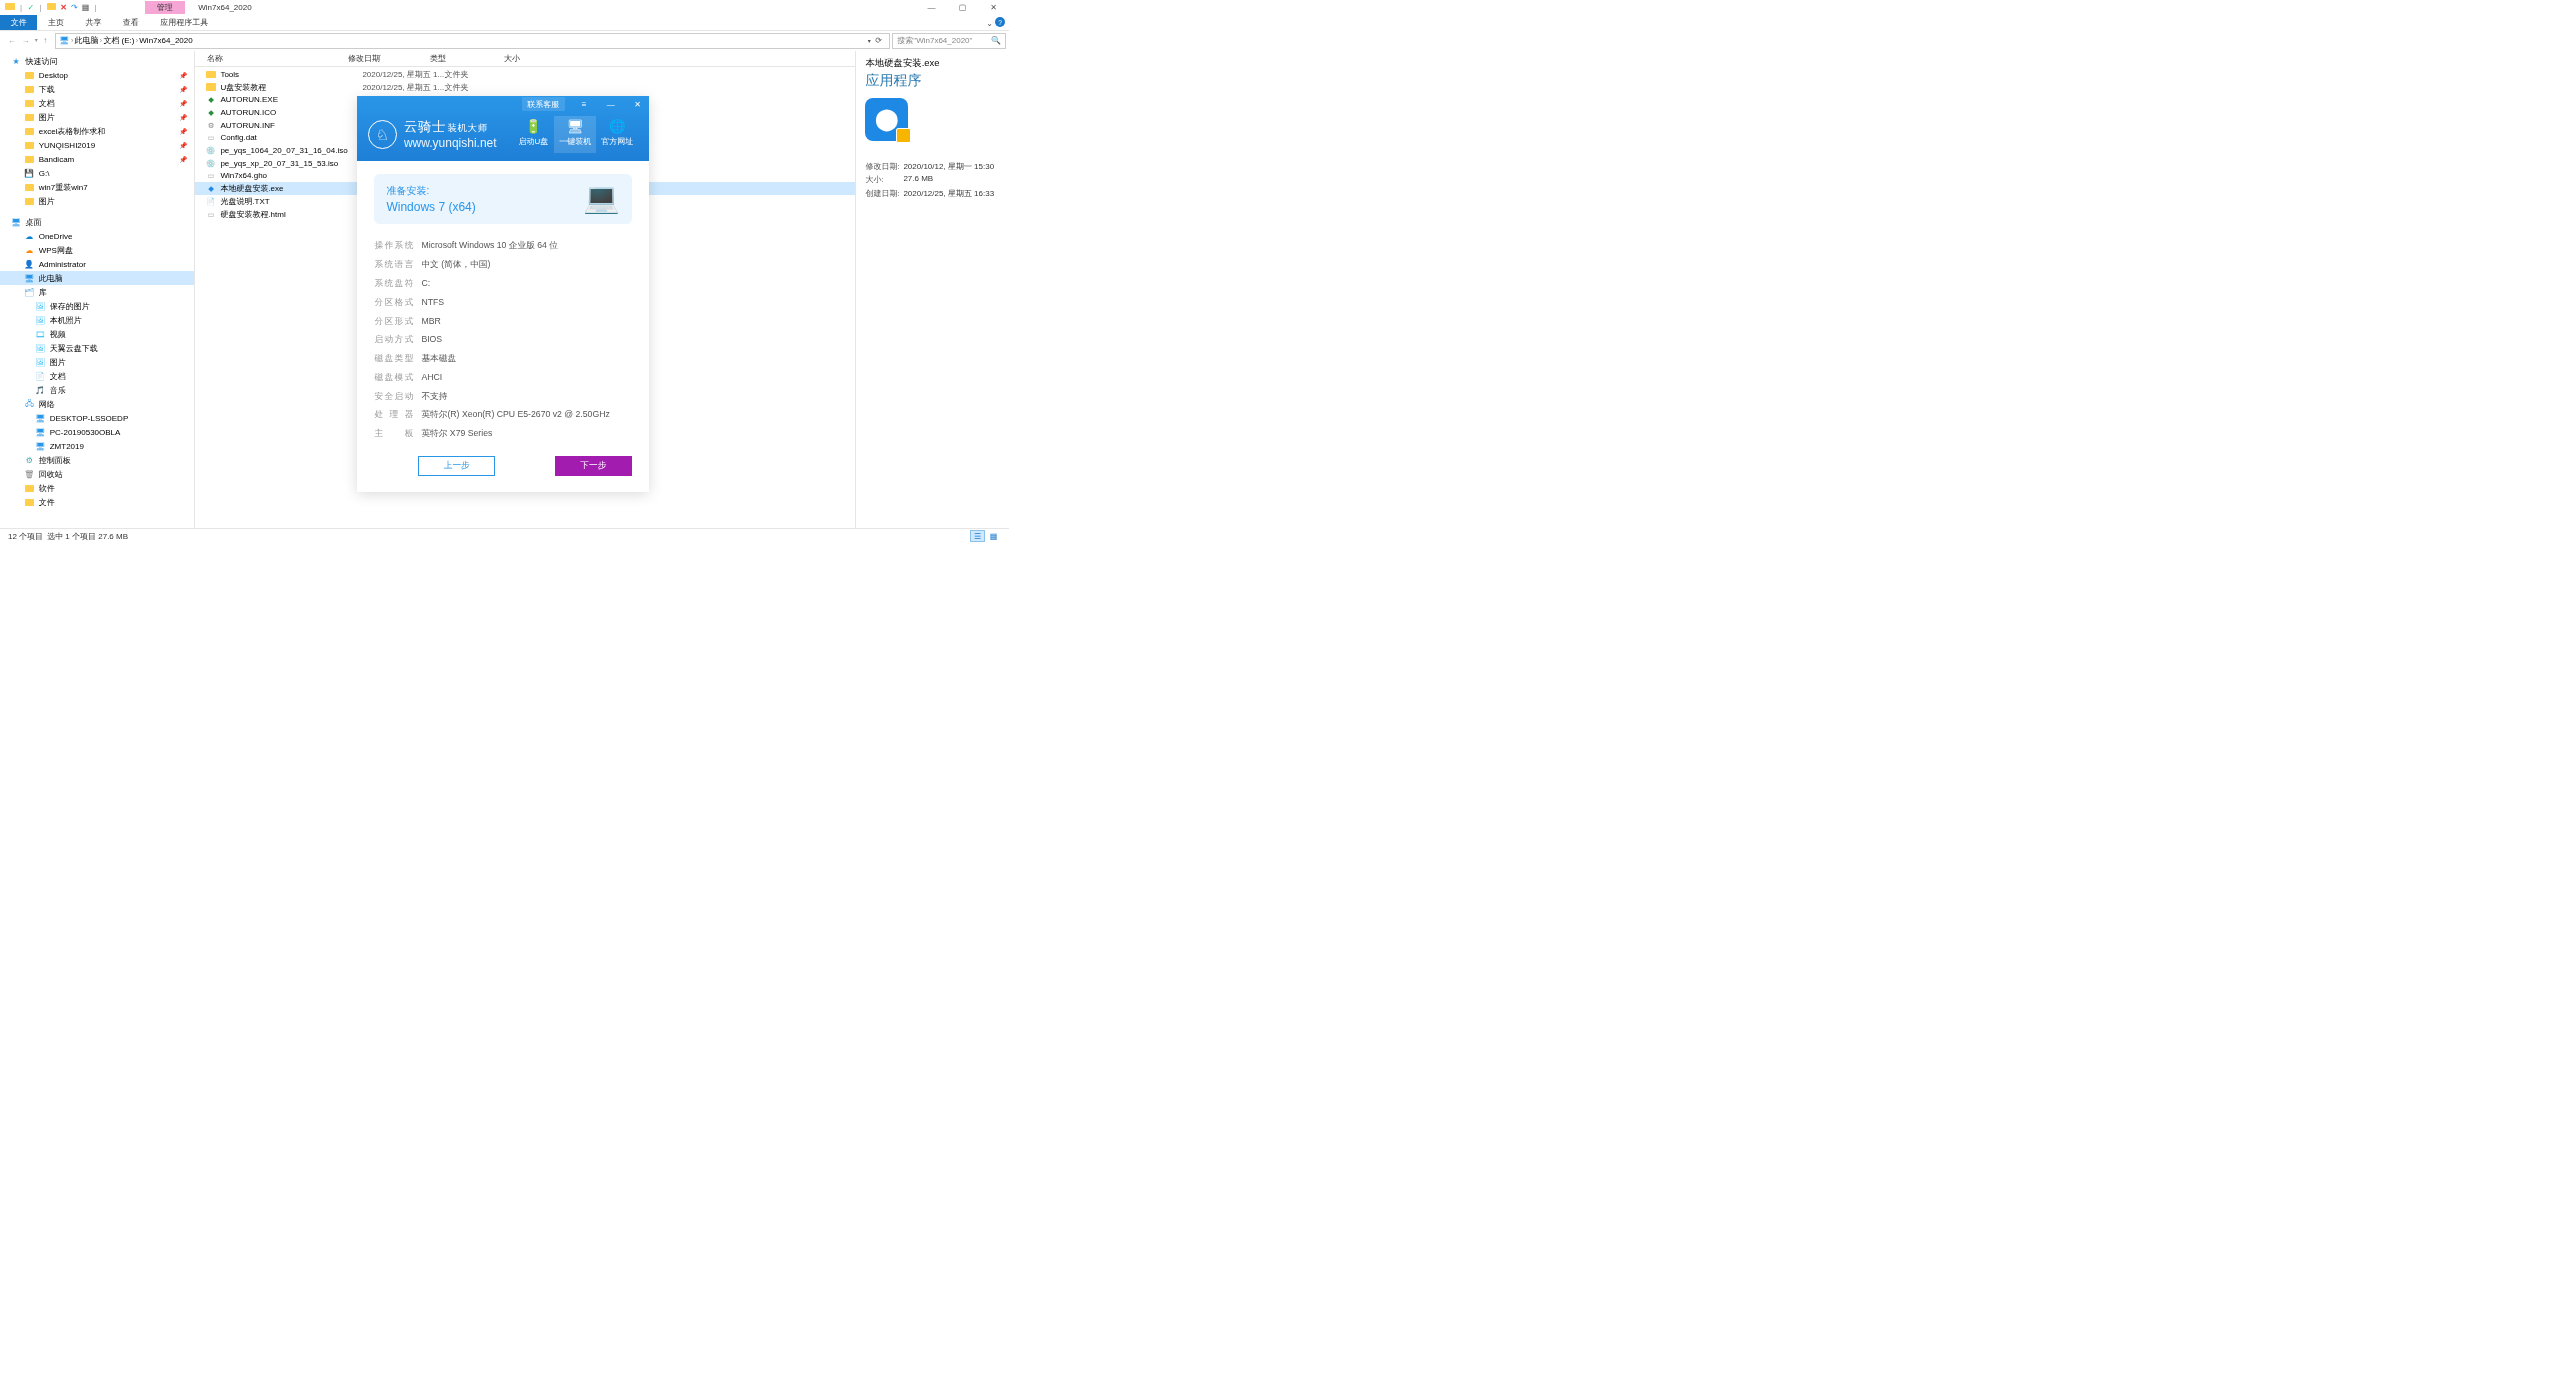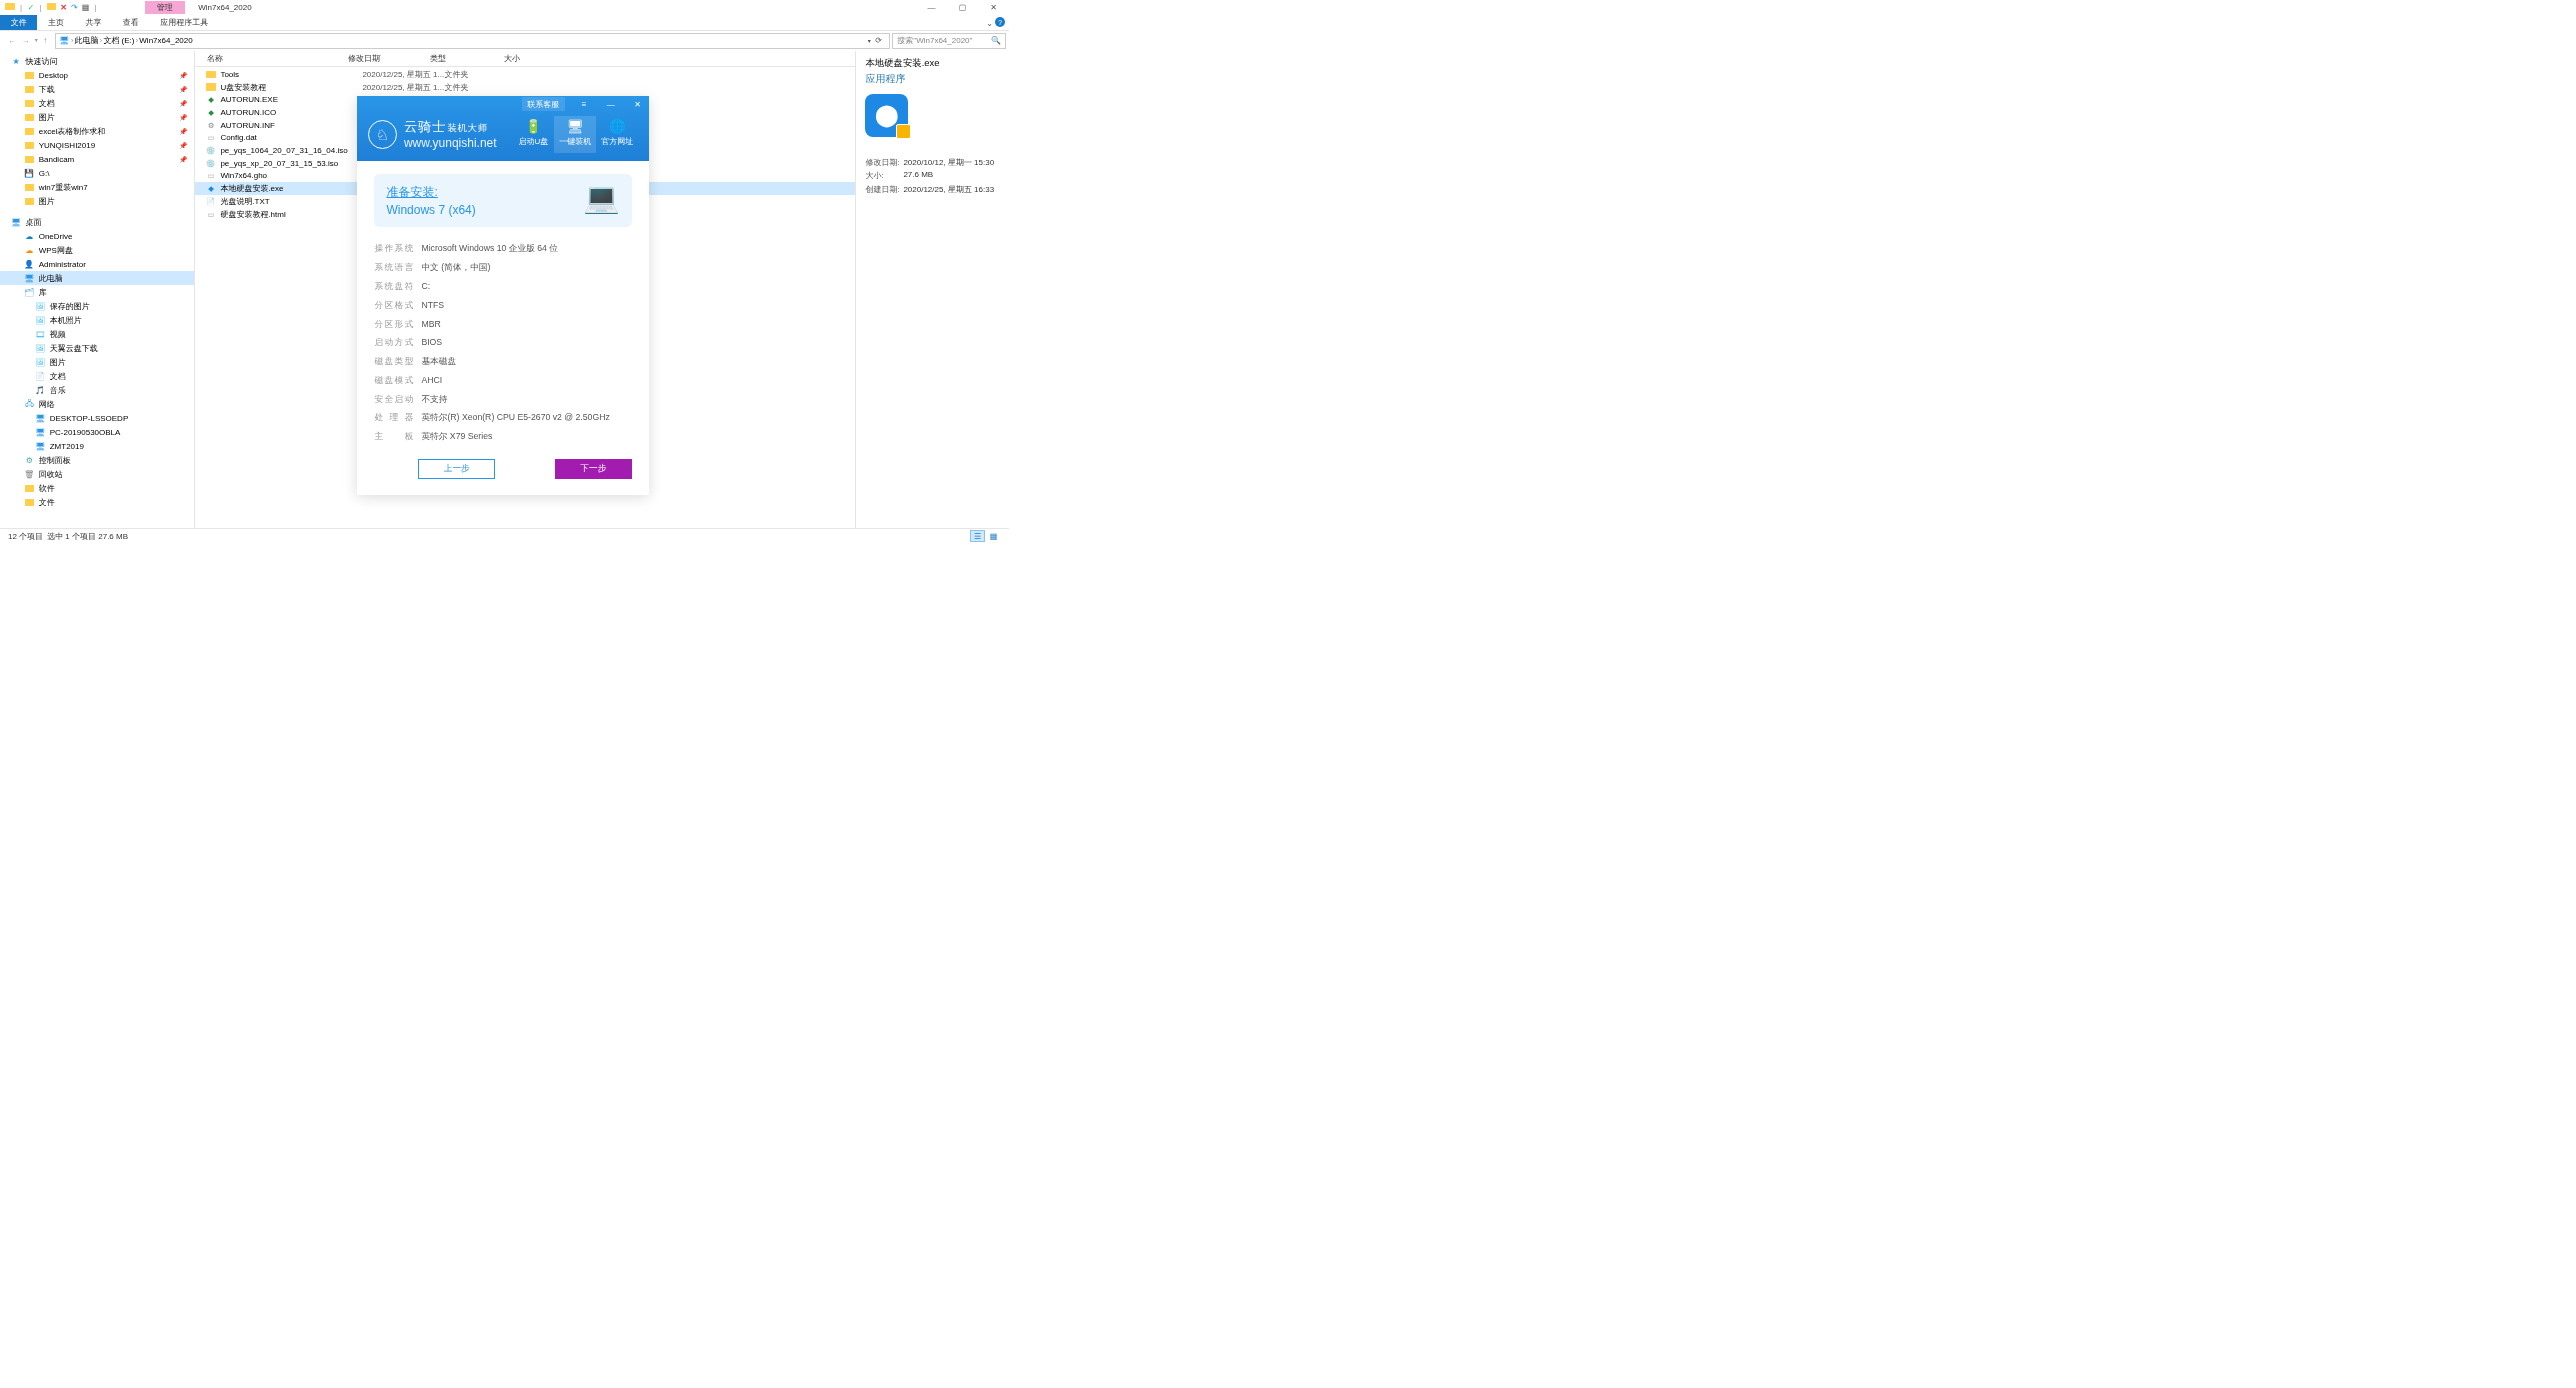--- a/index.html
+++ b/index.html
@@ -55,21 +55,21 @@
 .file-row.selected { background: #cde8ff; }
 .fr-icon { width: 10.7px; height: 10.7px; margin-right: 4px; display:inline-flex; align-items:center; justify-content:center; font-size:7.4px;}
 .fr-name { width: 142px; white-space: nowrap; overflow: hidden; text-overflow: ellipsis; }
 .fr-date { width: 82px; color: #555; white-space:nowrap; overflow:hidden; text-overflow:ellipsis;}
 .fr-type { width: 74px; color: #555; }
 .fr-size { width: 40px; color: #555; text-align:right; padding-right:5.4px;}
 
 
 .details-pane { width: 154px; border-left: 0.7px solid #e5e5e5; padding: 6.7px 9.4px; }
 .dp-title { font-size: 9.4px; font-weight: 400; margin-bottom: 1.3px; }
-.dp-sub { color: #2a7ab0; font-size: 10px; margin-bottom: 8px; }
+.dp-sub { color: #2a7ab0; font-size: 14px; margin-bottom: 8px; }
 .dp-thumb { width: 43px; height: 43px; background: #1e88e5; border-radius: 8px; display:flex; align-items:center; justify-content:center; color:#fff; font-size:21.5px; margin-bottom: 20px; position:relative;}
 .dp-thumb::after { content:""; position:absolute; right:-2.7px; bottom:-2.7px; width:13.4px; height:13.4px; background:#f7b500; border:1.3px solid #fff; border-radius:2px;}
 .dp-meta { font-size: 8px; color: #333; }
 .dp-meta-row { display: flex; margin-bottom: 2.7px; }
 .dp-label { width: 38px; color: #555; }
 
 
 .status-bar { height: 14.8px; border-top: 0.7px solid #e5e5e5; display: flex; align-items: center; padding: 0 8px; font-size: 8px; gap: 4px; color:#333;}
 .status-bar .view-icons { margin-left:auto; display:flex; gap:1.3px;}
 .status-bar .view-icons span { width:14.8px; height:12px; border:0.7px solid transparent; display:flex; align-items:center; justify-content:center; color:#1979ca;}
@@ -86,21 +86,21 @@
 .yqs-brand-text .t1 { font-size: 13.4px; font-weight: 500; letter-spacing:0.7px;}
 .yqs-brand-text .t1 .sub { font-size: 9.4px; font-weight: 300; margin-left:1.3px;}
 .yqs-brand-text .t2 { font-size: 12px; opacity: 0.9; }
 .yqs-nav { display: flex; margin-left: auto; gap: 0; }
 .yqs-nav-item { width: 42px; display: flex; flex-direction: column; align-items: center; gap: 2.7px; font-size: 8px; padding: 2.7px 0 5.4px 0; cursor:pointer;}
 .yqs-nav-item.active { background: rgba(255,255,255,0.15); }
 .yqs-nav-item .ni { font-size: 13.4px; }
 
 .yqs-body { padding: 13.4px 17.4px 9.4px 17.4px; }
 .yqs-prep { background: #eaf5fe; border-radius: 5.4px; padding: 9.4px 12px; position: relative; margin-bottom: 13.4px; }
-.yqs-prep .p1 { color: #2a96e8; font-size: 12px; text-decoration: underline; }
+.yqs-prep .p1 { color: #2a96e8; font-size: 10px; }
 .yqs-prep .p2 { color: #2a96e8; font-size: 12px; margin-top: 2.7px; }
 .yqs-prep .laptop { position: absolute; right: 12px; top: 6.7px; font-size: 29.5px; color: #6fb7ef; }
 
 .yqs-info { }
 .yqs-info-row { display: flex; padding: 3.4px 0; font-size: 8.7px; }
 .yqs-info-label { width: 39px; color: #999; text-align: justify; text-align-last: justify; margin-right: 8px;}
 .yqs-info-val { color: #555; }
 
 .yqs-buttons { display: flex; justify-content: center; gap: 16px; margin-top: 12px; margin-bottom: 6.7px; }
 .yqs-btn { width: 82px; height: 20px; display: flex; align-items: center; justify-content: center; font-size: 8.7px; cursor:pointer;margin-left:44px; }

